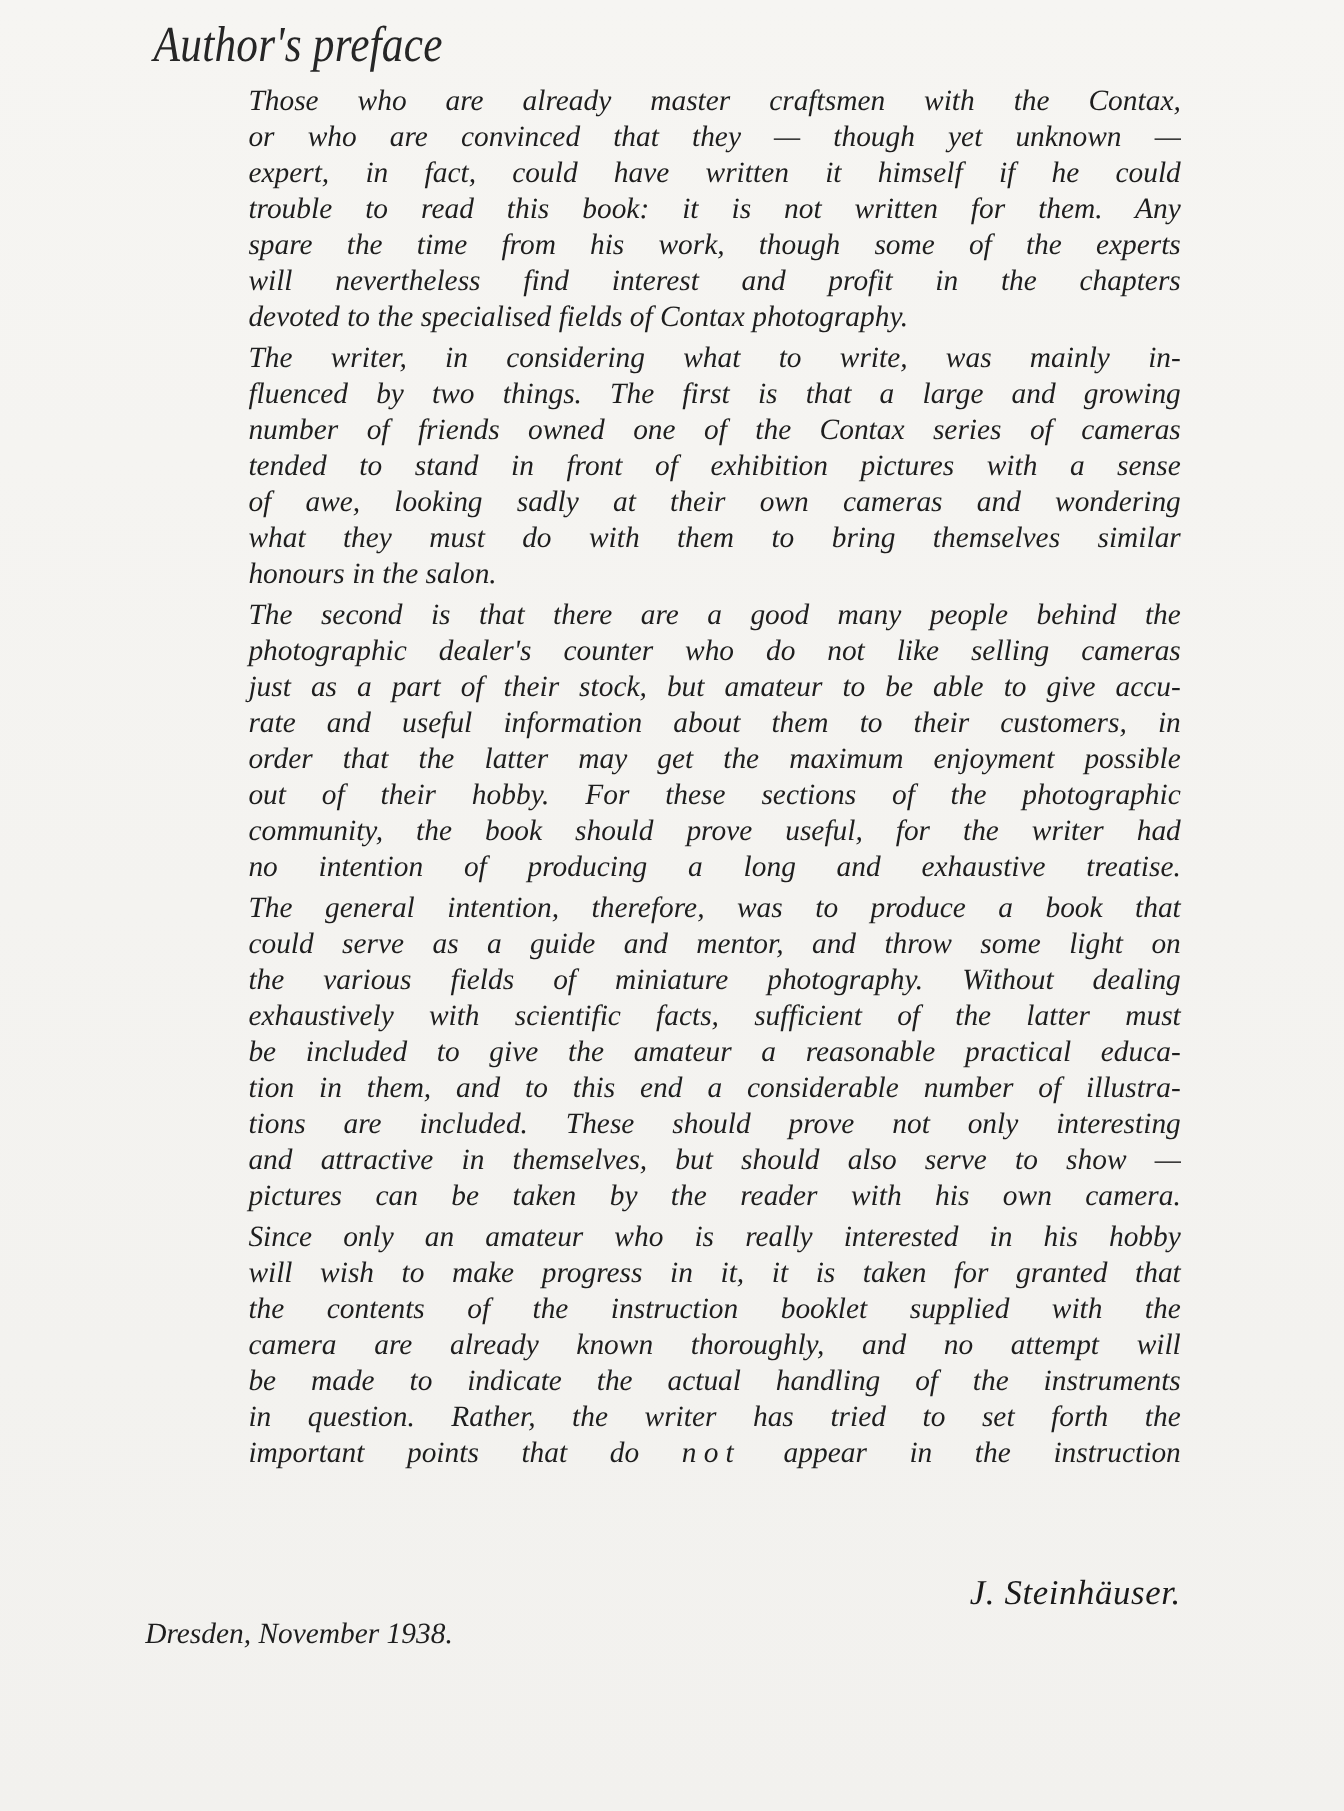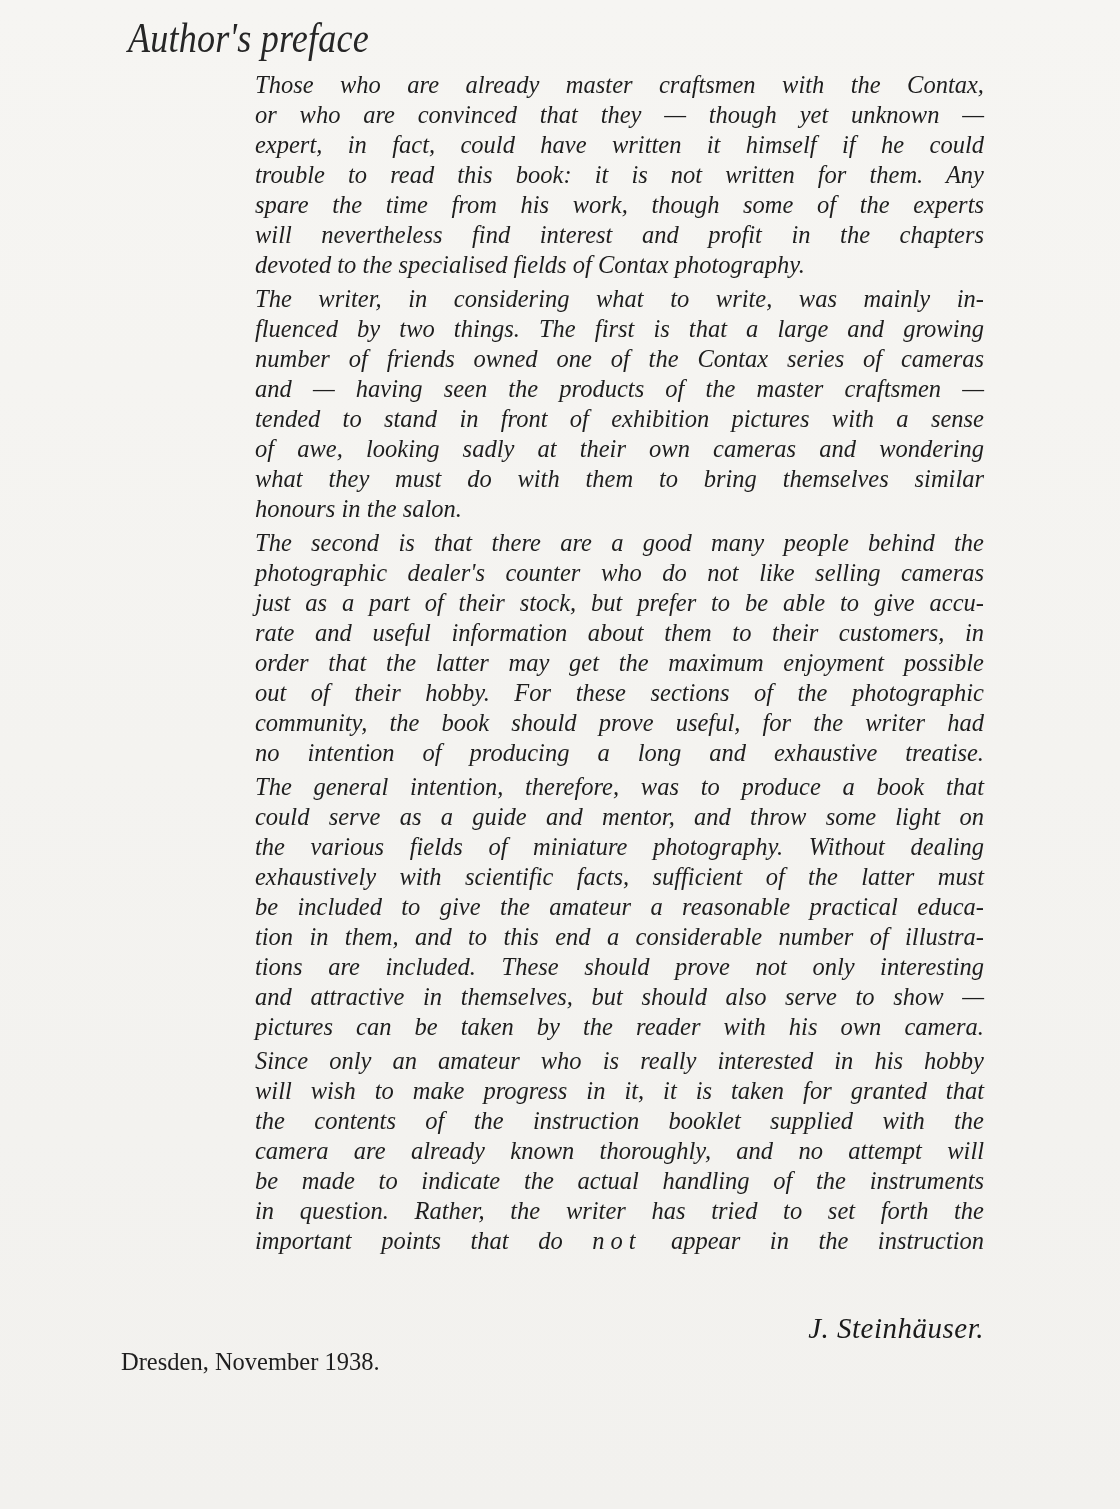--- a/index.html
+++ b/index.html
@@ -19,28 +19,27 @@
     }
     .body {
       position: absolute; left: 207px; top: 70px; width: 777px;
     }
     .line {
       display: block; height: 30px; line-height: 30px;
       font-style: italic; font-size: 24.5px;
       text-align: justify; text-align-last: justify;
       white-space: nowrap; overflow: visible;
       color: #1e1e1e;
-      margin-left: 48px;
     }
     .line.last { text-align-last: left; }
     .spaced { letter-spacing: 6px; }
     .para { margin-bottom: 4px; }
     .footer-place {
       position: absolute; left: 121px; top: 1348px;
-      font-size: 24.5px; color: #1e1e1e; white-space: nowrap;
+      font-style: italic; font-size: 24.5px; color: #1e1e1e; white-space: nowrap;
     }
     .footer-sig {
       position: absolute; right: 136px; top: 1312px;
       font-style: italic; font-size: 29px; color: #1a1a1a; white-space: nowrap;
       letter-spacing: 0.5px;
     }
   </style>
 </head>
 <body>
 
@@ -54,30 +53,29 @@
       <span class="line">expert, in fact, could have written it himself if he could</span>
       <span class="line">trouble to read this book: it is not written for them. Any</span>
       <span class="line">spare the time from his work, though some of the experts</span>
       <span class="line">will nevertheless find interest and profit in the chapters</span>
       <span class="line last">devoted to the specialised fields of Contax photography.</span>
     </div>
     <div class="para">
       <span class="line">The writer, in considering what to write, was mainly in-</span>
       <span class="line">fluenced by two things. The first is that a large and growing</span>
       <span class="line">number of friends owned one of the Contax series of cameras</span>
-      <span class="line">and — having seen the products of the master craftsmen —</span>
       <span class="line">tended to stand in front of exhibition pictures with a sense</span>
       <span class="line">of awe, looking sadly at their own cameras and wondering</span>
       <span class="line">what they must do with them to bring themselves similar</span>
       <span class="line last">honours in the salon.</span>
     </div>
     <div class="para">
       <span class="line">The second is that there are a good many people behind the</span>
       <span class="line">photographic dealer's counter who do not like selling cameras</span>
-      <span class="line">just as a part of their stock, but prefer to be able to give accu-</span>
+      <span class="line">just as a part of their stock, but amateur to be able to give accu-</span>
       <span class="line">rate and useful information about them to their customers, in</span>
       <span class="line">order that the latter may get the maximum enjoyment possible</span>
       <span class="line">out of their hobby. For these sections of the photographic</span>
       <span class="line">community, the book should prove useful, for the writer had</span>
       <span class="line">no intention of producing a long and exhaustive treatise.</span>
     </div>
     <div class="para">
       <span class="line">The general intention, therefore, was to produce a book that</span>
       <span class="line">could serve as a guide and mentor, and throw some light on</span>
       <span class="line">the various fields of miniature photography. Without dealing</span>

